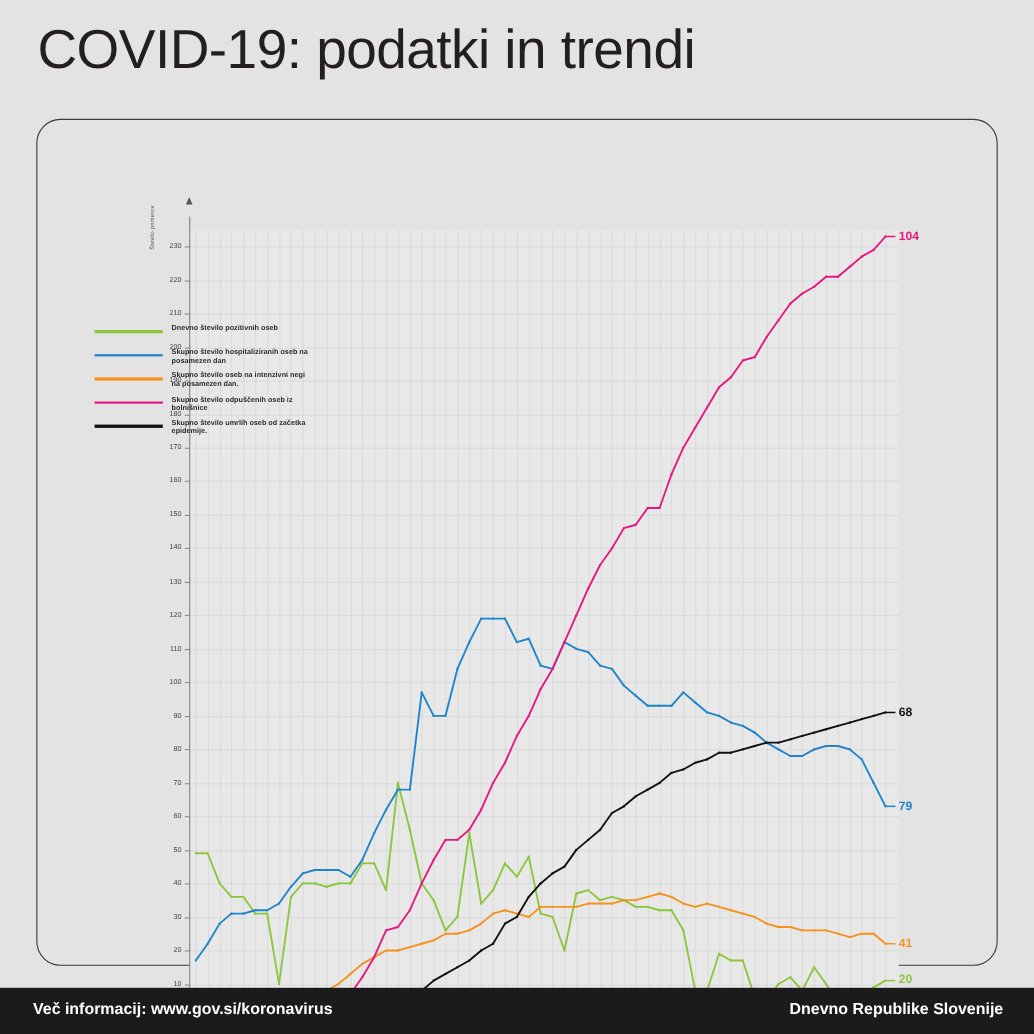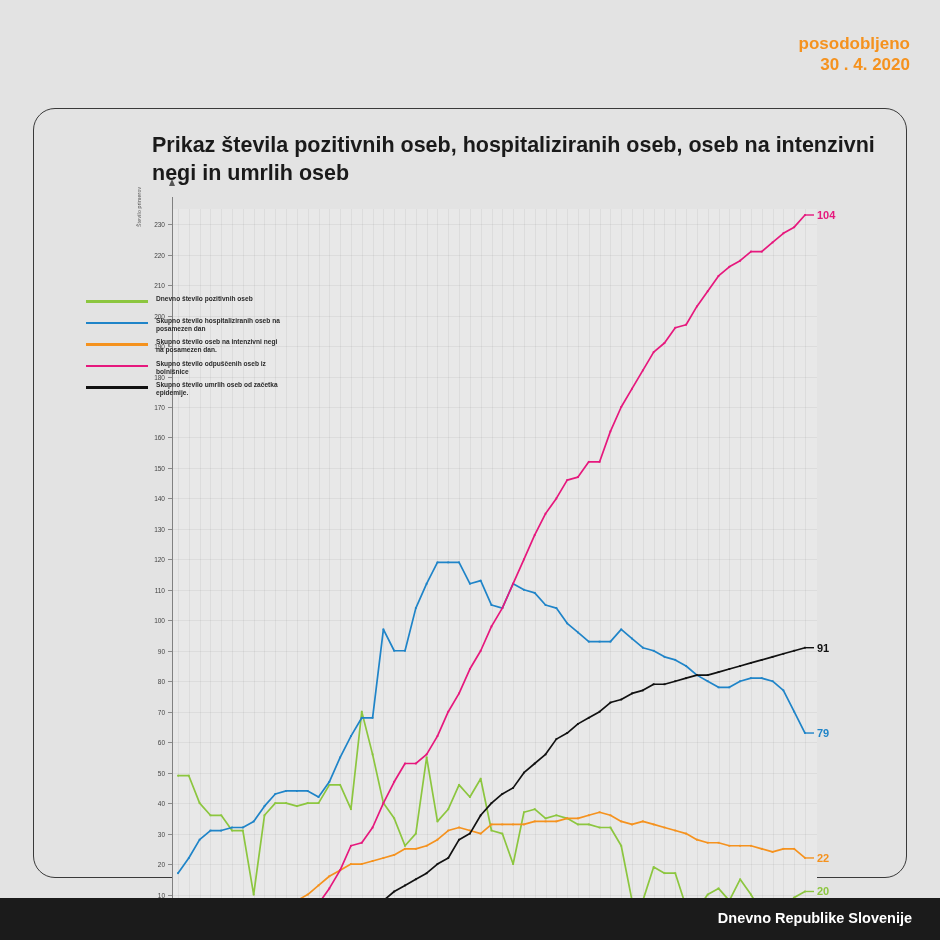--- a/index.html
+++ b/index.html
@@ -132,28 +132,24 @@
   }
   .footer-right{
     position:absolute;right:28px;top:12px;
     color:#fff;font-size:14.5px;font-weight:bold;
   }
 </style>
 </head>
 <body>
 
 <div class="header">
-  <div class="hdr-update">
-    <div>posodobljeno</div>
-    <div>30 . 4. 2020</div>
-  </div>
+  <div class="hdr-title">COVID-19: podatki in trendi</div>
 </div>
 
 <div class="card">
-  <div class="card-title">Prikaz števila pozitivnih oseb, hospitaliziranih oseb, oseb na intenzivni negi in umrlih oseb</div>
 
   <div class="chart-wrap">
     <div class="plot" id="plot">
       <div class="plot-bg"></div>
       <div class="ylabel">Število primerov</div>
       <div class="yaxis">
           <span class="yarrow"></span>
         </div>
       <div class="xaxis">
           <span class="xarrow"></span>
@@ -714,23 +710,23 @@
           <rect x="621.2896551724137" y="440.8510729613734" width="1.8" height="1.8" fill="#111111"></rect>
           <rect x="632.1" y="437.8038626609442" width="1.8" height="1.8" fill="#111111"></rect>
           <line x1="633" y1="6" x2="642" y2="6" stroke="#e6187d" stroke-width="1.4"></line>
           <line x1="633" y1="438.7038626609442" x2="642" y2="438.7038626609442" stroke="#111111" stroke-width="1.4"></line>
           <line x1="633" y1="524.0257510729614" x2="642" y2="524.0257510729614" stroke="#1f84c8" stroke-width="1.4"></line>
           <line x1="633" y1="648.9613733905579" x2="642" y2="648.9613733905579" stroke="#f5921e" stroke-width="1.4"></line>
           <line x1="633" y1="682.480686695279" x2="642" y2="682.480686695279" stroke="#8cc63f" stroke-width="1.4"></line>
         </svg>
       <div id="endlabels">
           <div class="endlabel" style="color: rgb(230, 24, 125); left: 645px; top: 6px;">104</div>
-          <div class="endlabel" style="color: rgb(17, 17, 17); left: 645px; top: 438.704px;">91</div>
+          <div class="endlabel" style="color: rgb(17, 17, 17); left: 645px; top: 438.704px;">68</div>
           <div class="endlabel" style="color: rgb(31, 132, 200); left: 645px; top: 524.026px;">79</div>
-          <div class="endlabel" style="color: rgb(245, 146, 30); left: 645px; top: 648.961px;">22</div>
+          <div class="endlabel" style="color: rgb(245, 146, 30); left: 645px; top: 648.961px;">41</div>
           <div class="endlabel" style="color: rgb(140, 198, 63); left: 645px; top: 682.481px;">20</div>
         </div>
     </div>
 
     <div class="legend">
       <div class="legend-row">
         <span class="legend-swatch" style="background: rgb(140, 198, 63);"></span>
         <span class="legend-label">Dnevno število pozitivnih oseb</span>
       </div>
       <div class="legend-row">
@@ -747,14 +743,15 @@
       </div>
       <div class="legend-row">
         <span class="legend-swatch" style="background: rgb(17, 17, 17);"></span>
         <span class="legend-label">Skupno število umrlih oseb od začetka epidemije.</span>
       </div>
     </div>
   </div>
 </div>
 
 <div class="footer">
+  <div class="footer-left">Več informacij: www.gov.si/koronavirus</div>
   <div class="footer-right">Dnevno Republike Slovenije</div>
 </div>
 
 </body></html>

